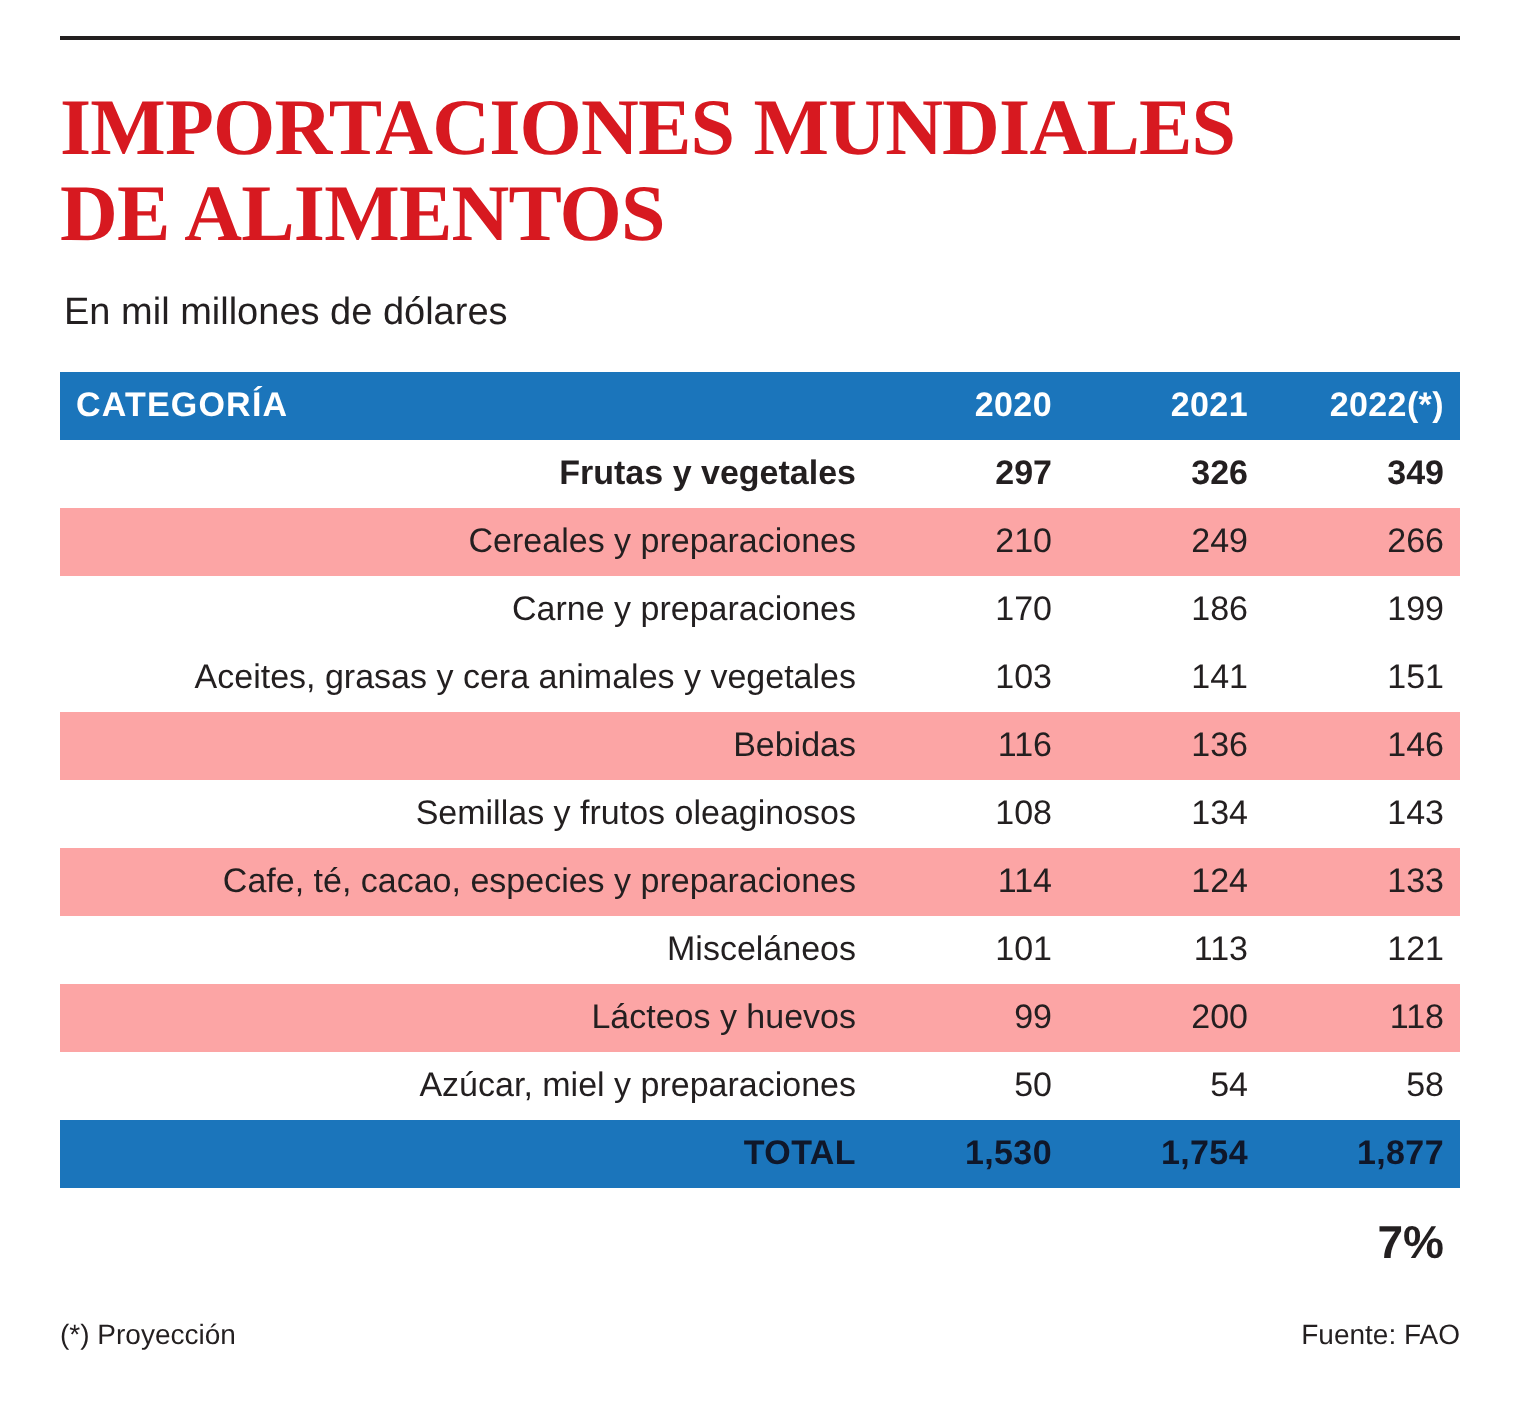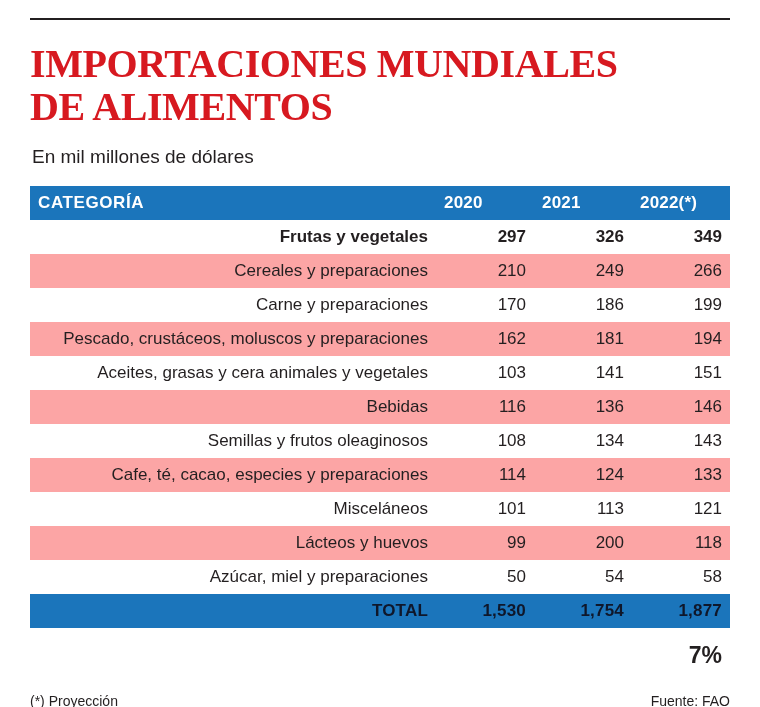--- a/index.html
+++ b/index.html
@@ -49,21 +49,21 @@
   table.data {
     width: 100%;
     border-collapse: collapse;
     font-size: 17px;
   }
   table.data th {
     background: #1b75bb;
     color: #ffffff;
     font-weight: bold;
     padding: 7px 8px;
-    text-align: left;
+    text-align: right;
     font-size: 17px;
     letter-spacing: 0.2px;
   }
   table.data th.cat {
     text-align: left;
     letter-spacing: 0.6px;
   }
   table.data td {
     padding: 7px 8px;
     text-align: right;
@@ -157,26 +157,20 @@
         <td>210</td>
         <td>249</td>
         <td>266</td>
       </tr>
       <tr>
         <td class="cat">Carne y preparaciones</td>
         <td>170</td>
         <td>186</td>
         <td>199</td>
       </tr>
-      <tr class="alt">
-        <td class="cat">Pescado, crustáceos, moluscos y preparaciones</td>
-        <td>162</td>
-        <td>181</td>
-        <td>194</td>
-      </tr>
       <tr>
         <td class="cat">Aceites, grasas y cera animales y vegetales</td>
         <td>103</td>
         <td>141</td>
         <td>151</td>
       </tr>
       <tr class="alt">
         <td class="cat">Bebidas</td>
         <td>116</td>
         <td>136</td>

